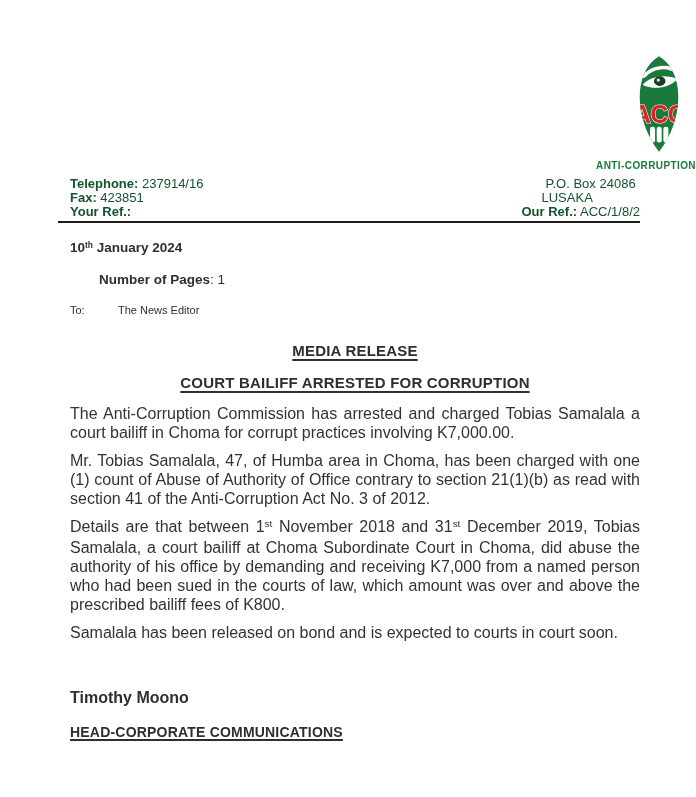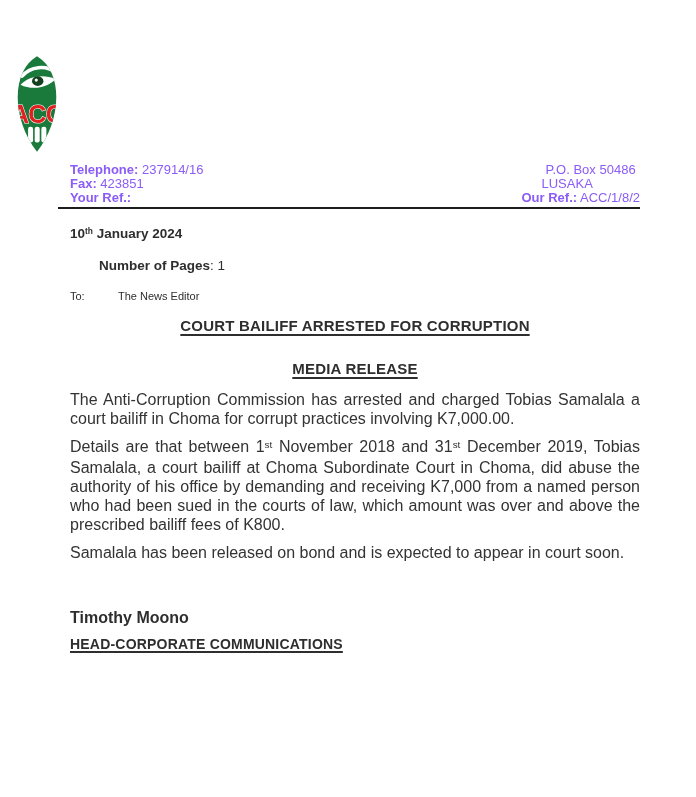--- a/index.html
+++ b/index.html
@@ -7,37 +7,37 @@
   body {
     width: 696px; height: 797px;
     font-family: "Liberation Sans", sans-serif;
     color: #2e2e2e;
     overflow: hidden;
   }
   .page { width: 696px; height: 797px; background: #fff; position: relative; }
   .content { padding: 0 56px 0 70px; }
 
   
-  .logo-block { text-align: left; padding-top: 54px; }
+  .logo-block { text-align: right; padding-top: 54px; }
   .logo-svg { display: inline-block; }
   .org-name {
     margin-top: 2px;
     color: #1a7a3c;
     font-weight: bold;
     font-size: 10px;
     line-height: 11.5px;
     letter-spacing: 0.4px;
   }
 
   
   .contact-row {
     display: flex; justify-content: space-between;
     margin-top: 5px;
     font-size: 13px; line-height: 13.5px;
-    color: #8b5cf6;
+    color: #14532d;
     align-items: flex-end;
   }
   .contact-line { margin-bottom: 0; }
   .contact-left .contact-line, .contact-right .contact-line { padding-bottom: 0.5px; }
   .lbl { font-weight: bold; }
   .contact-right { text-align: left; }
   .indent-a { padding-left: 24px; }
   .indent-b { padding-left: 20px; }
   .header-rule {
     border: none;
@@ -72,21 +72,21 @@
     line-height: 19px;
     text-align: justify;
     margin: 0 0 9px 0;
     color: #333;
   }
 
   
   .signature { margin-top: 47px; }
   .sig-name { font-weight: bold; font-size: 16px; }
   .sig-title {
-    margin-top: 9px;
+    margin-top: 17px;
     font-weight: bold; font-size: 14px;
     text-decoration: underline;
     text-decoration-thickness: 1.5px;
     text-underline-offset: 2px;
     letter-spacing: 0.2px;
   }
 </style>
 </head>
 <body>
 
@@ -113,52 +113,54 @@
         <text x="50" y="97" text-anchor="middle" font-family="Liberation Sans, sans-serif" font-weight="bold" font-size="35" letter-spacing="-1" stroke="#ffffff" stroke-width="1.4" paint-order="stroke" fill="#e32020">ACC</text>
 
         <g fill="#ffffff">
           <rect x="37.5" y="102" width="7" height="22" rx="3"></rect>
           <rect x="46.8" y="102" width="7" height="22" rx="3"></rect>
           <rect x="56.1" y="102" width="7" height="22" rx="3"></rect>
         </g>
       </g>
     </svg>
     <div class="org-name">
+      <div>ANTI-CORRUPTION</div>
     </div>
   </div>
 
   <div class="content">
 
     <div class="contact-row">
       <div class="contact-left">
         <div class="contact-line"><span class="lbl">Telephone:</span><span> 237914/16</span></div>
         <div class="contact-line"><span class="lbl">Fax:</span><span> 423851</span></div>
         <div class="contact-line"><span class="lbl">Your Ref.:</span></div>
       </div>
       <div class="contact-right">
-        <div class="contact-line indent-a">P.O. Box 50486</div>
+        <div class="contact-line indent-a">P.O. Box 24086</div>
         <div class="contact-line indent-b">LUSAKA</div>
         <div class="contact-line"><span class="lbl">Our Ref.:</span><span> ACC/1/8/2</span></div>
       </div>
     </div>
     <hr class="header-rule">
 
     <div class="date-line"><span>10</span><span class="sup">th</span><span> January 2024</span></div>
 
     <div class="pages-line"><span class="lbl">Number of Pages</span><span>: 1</span></div>
 
     <div class="to-line"><span class="to-label">To:</span><span>The News Editor</span></div>
 
+    <div class="heading heading-1">MEDIA RELEASE</div>
     <div class="heading heading-2">COURT BAILIFF ARRESTED FOR CORRUPTION</div>
-    <div class="heading heading-1">MEDIA RELEASE</div>
 
     <div class="body-text">
       <p>The Anti-Corruption Commission has arrested and charged Tobias Samalala a court bailiff in Choma for corrupt practices involving K7,000.00.</p>
+      <p>Mr. Tobias Samalala, 47, of Humba area in Choma, has been charged with one (1) count of Abuse of Authority of Office contrary to section 21(1)(b) as read with section 41 of the Anti-Corruption Act No. 3 of 2012.</p>
       <p><span>Details are that between 1</span><span class="sup">st</span><span> November 2018 and 31</span><span class="sup">st</span><span> December 2019, Tobias Samalala, a court bailiff at Choma Subordinate Court in Choma, did abuse the authority of his office by demanding and receiving K7,000 from a named person who had been sued in the courts of law, which amount was over and above the prescribed bailiff fees of K800.</span></p>
-      <p>Samalala has been released on bond and is expected to appear in court soon.</p>
+      <p>Samalala has been released on bond and is expected to courts in court soon.</p>
     </div>
 
     <div class="signature">
       <div class="sig-name">Timothy Moono</div>
       <div class="sig-title">HEAD-CORPORATE COMMUNICATIONS</div>
     </div>
 
   </div>
 </div>
 

